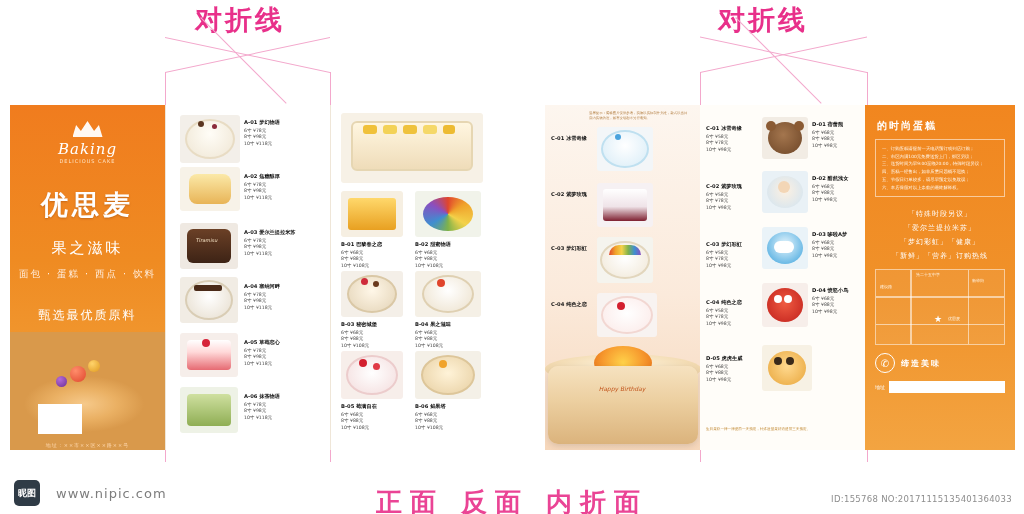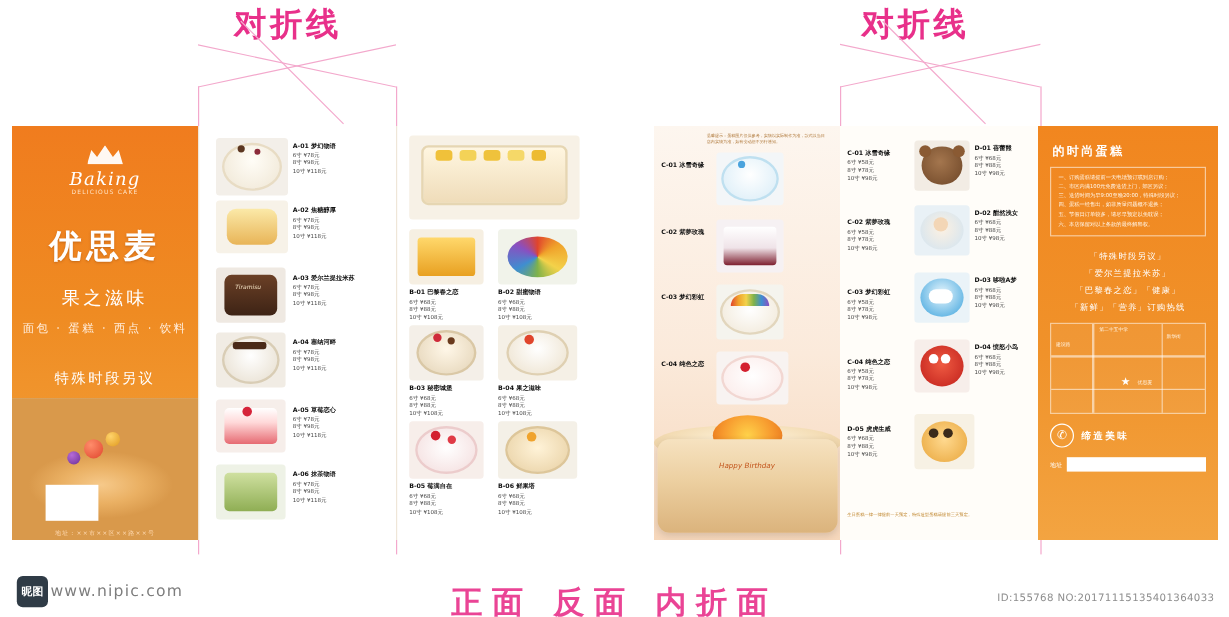--- a/index.html
+++ b/index.html
@@ -180,21 +180,21 @@
   .bigcake .hb{
     position:absolute;left:50%;bottom:58px;transform:translateX(-50%);
     font-size:6px;color:#c2541b;font-style:italic;
   }
 
   
   .bottombar{
     position:absolute;left:0;bottom:0;width:1024px;height:52px;background:#ffffff;
   }
   .watermark{
-    position:absolute;left:14px;bottom:8px;display:flex;align-items:center;gap:2px;
+    position:absolute;left:14px;bottom:8px;display:flex;align-items:center;gap:16px;
   }
   .wm-logo{
     width:26px;height:26px;border-radius:5px;background:#2f3b46;
     color:#fff;font-size:9px;display:flex;align-items:center;justify-content:center;
     font-weight:bold;letter-spacing:0;
   }
   .wm-text{color:#7d7d7d;font-size:13px;letter-spacing:1px;}
   .idtext{
     position:absolute;right:12px;bottom:10px;color:#8d8d8d;font-size:8.5px;letter-spacing:.3px;
   }
@@ -232,21 +232,21 @@
 
     <div class="cover">
       <div class="badge">
         <div class="crown"></div>
         <div class="bname">Baking</div>
         <div class="bsub">DELICIOUS CAKE</div>
       </div>
       <div class="title">优思麦</div>
       <div class="subtitle">果之滋味</div>
       <div class="cats">面包 · 蛋糕 · 西点 · 饮料</div>
-      <div class="slogan">特殊时段另议</div>
+      <div class="slogan">甄选最优质原料</div>
       <div class="hero">
         <div class="fruit" style="left:60px;top:34px;background:radial-gradient(circle at 35% 30%,#ff8d6b,#e0452c);"></div>
         <div class="fruit" style="left:78px;top:28px;width:12px;height:12px;background:radial-gradient(circle at 35% 30%,#ffd36b,#e09a1f);"></div>
         <div class="fruit" style="left:46px;top:44px;width:11px;height:11px;background:radial-gradient(circle at 35% 30%,#b56bd8,#6c2f96);"></div>
         <div class="swatch"></div>
       </div>
       <div class="footnote">地址：××市××区××路××号</div>
     </div>
 
     <div class="panel menu" style="left:155px;width:165px;">
@@ -583,21 +583,21 @@
         <div>一、订购蛋糕请提前一天电话预订或到店订购；</div>
         <div>二、市区内满100元免费送货上门，郊区另议；</div>
         <div>三、送货时间为早9:00至晚20:00，特殊时段另议；</div>
         <div>四、蛋糕一经售出，如非质量问题概不退换；</div>
         <div>五、节假日订单较多，请尽早预定以免耽误；</div>
         <div>六、本店保留对以上条款的最终解释权。</div>
       </div>
       <div class="quote">
         <div>「特殊时段另议」</div>
         <div>「爱尔兰提拉米苏」</div>
-        <div>「巴黎春之恋」「健康」</div>
+        <div>「梦幻彩虹」「健康」</div>
         <div>「新鲜」「营养」订购热线</div>
       </div>
       <div class="mapbox">
         <div class="road" style="left:0;top:26px;width:100%;height:2px;"></div>
         <div class="road" style="left:0;top:54px;width:100%;height:1px;"></div>
         <div class="road" style="left:34px;top:0;width:2px;height:100%;"></div>
         <div class="road" style="left:92px;top:0;width:1px;height:100%;"></div>
         <div class="star" style="left:58px;top:44px;">★</div>
         <div class="mlab" style="left:72px;top:46px;">优思麦</div>
         <div class="mlab" style="left:4px;top:14px;">建设路</div>

